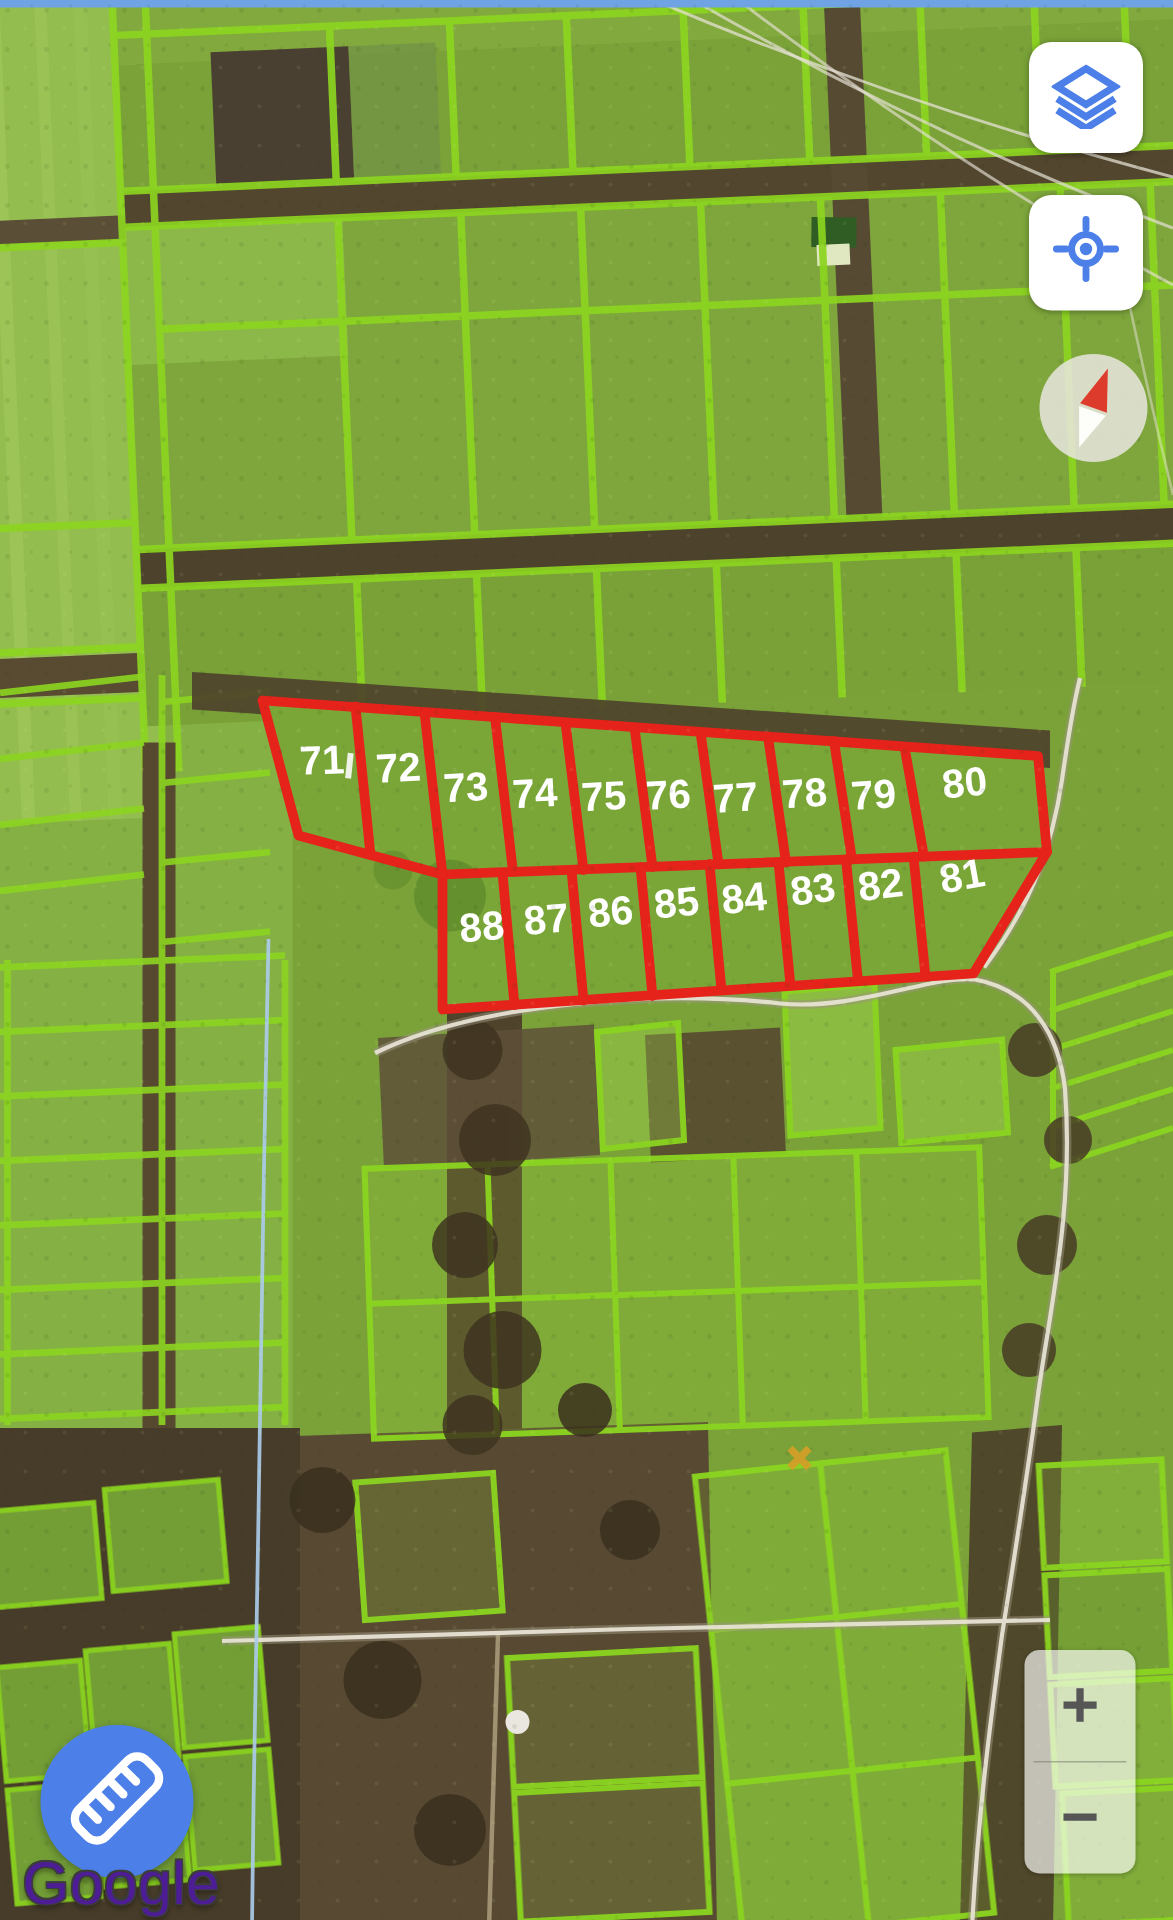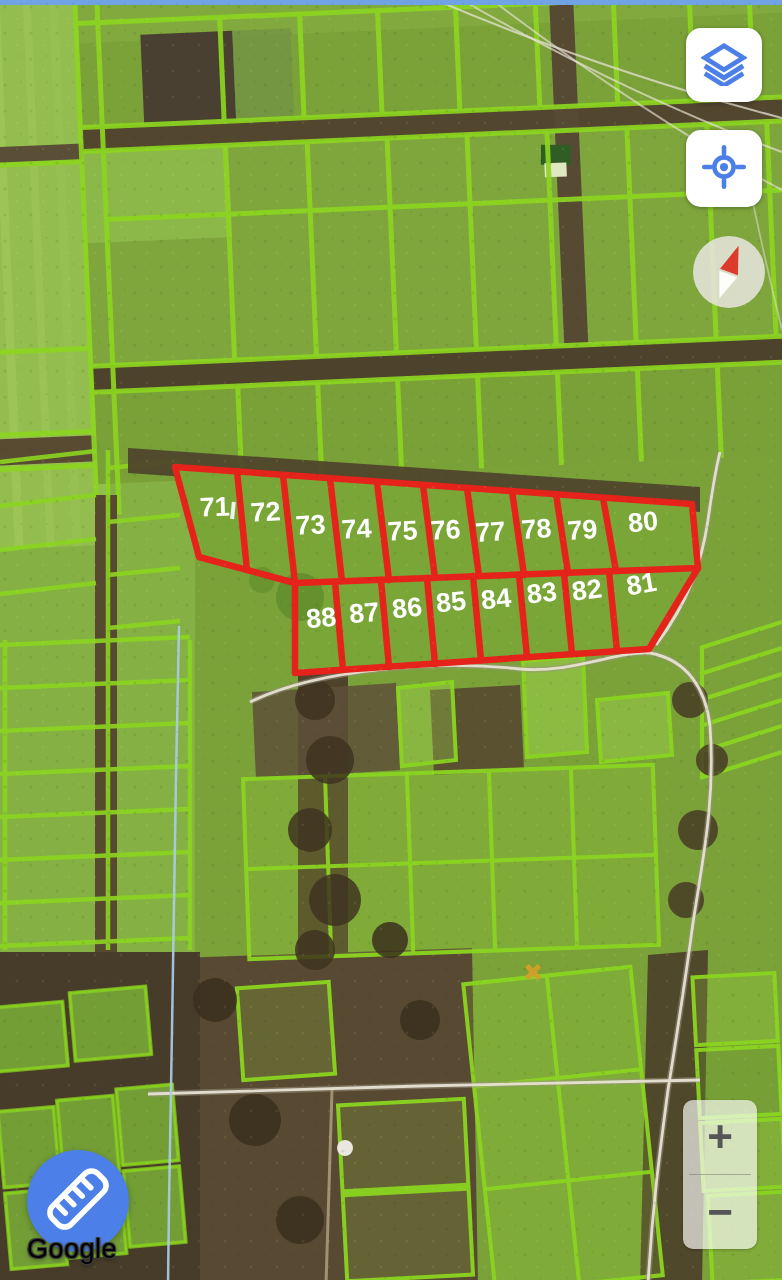--- a/index.html
+++ b/index.html
@@ -14,21 +14,21 @@
   .compass{position:absolute;left:692px;top:235px;width:74px;height:74px;cursor:pointer;}
   .zoom-ctl{position:absolute;left:683px;top:1100px;width:74px;height:149px;
             background:rgba(255,255,255,.66);border-radius:10px;box-shadow:0 1px 3px rgba(0,0,0,.25);
             display:flex;flex-direction:column;}
   .zoom-half{flex:1;display:flex;align-items:center;justify-content:center;
              font-size:44px;font-weight:600;color:#565656;cursor:pointer;user-select:none;line-height:1;}
   .zoom-div{height:1px;background:rgba(120,120,115,.55);margin:0 6px;}
   .measure-fab{position:absolute;left:27px;top:1150px;width:102px;height:102px;border-radius:50%;
                background:#4c80e8;box-shadow:0 2px 6px rgba(0,0,0,.3);
                display:flex;align-items:center;justify-content:center;cursor:pointer;z-index:5;}
-  .watermark{position:absolute;left:27px;top:1234px;z-index:6;color:#000000;font-size:27px;letter-spacing:.5px;
+  .watermark{position:absolute;left:15px;top:1234px;z-index:6;color:#4c1d95;font-size:40px;letter-spacing:.5px;
              text-shadow:1px 1px 0 #3c3c3c,-1px 1px 0 #3c3c3c,1px -1px 0 #3c3c3c,-1px -1px 0 #3c3c3c,0 2px 4px rgba(0,0,0,.55);
              pointer-events:none;}
   .parcel-num{font:700 27px "Liberation Sans",sans-serif;fill:#fff;text-anchor:middle;}
 </style>
 </head>
 <body>
 
 <div class="screen">
 
 <svg class="map" width="782" height="1280" viewBox="0 0 782 1280">

